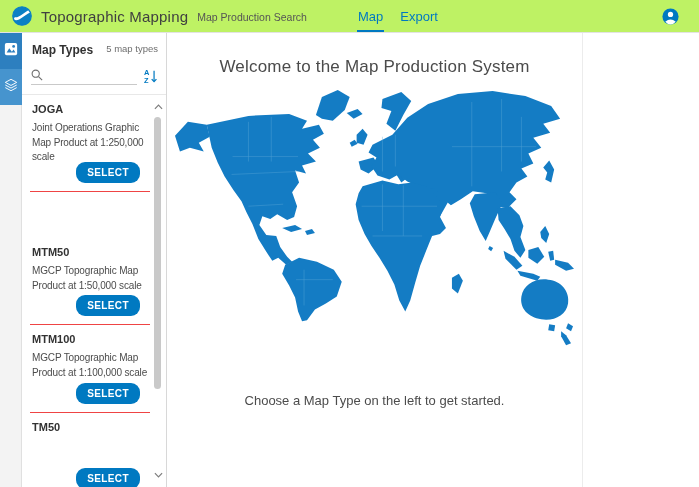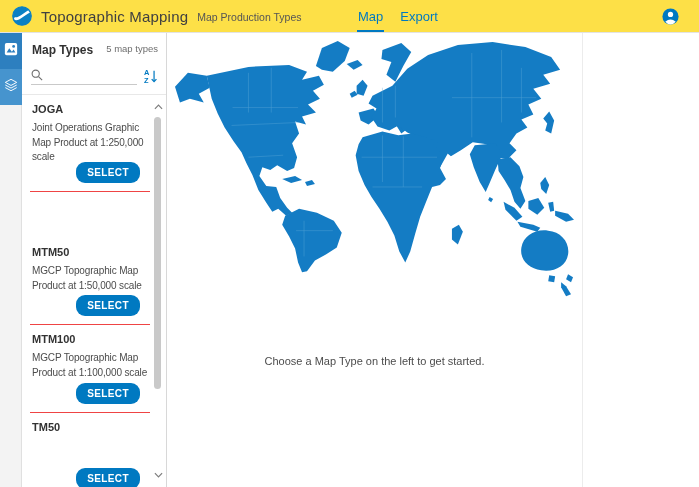--- a/index.html
+++ b/index.html
@@ -2,21 +2,21 @@
 <html style="--accent: #0079c1; --map_fill: #147cc4; --map_stroke: #5fa9d9; --rail_bg: #4694ce;"><head>
 <meta charset="utf-8">
 <style>
   html,body{margin:0;padding:0;background:#fff;}
   *{box-sizing:border-box;}
   .app{position:relative;width:699px;height:487px;overflow:hidden;background:#fff;
        font-family:"Liberation Sans",sans-serif;color:#323232;}
 
   
   .header{display:flex;align-items:center;height:33px;padding:0 20px 0 11px;
-          border-bottom:1px solid #e3e3e3;position:relative;background:#fde047;}
+          border-bottom:1px solid #e3e3e3;position:relative;background:#bef264;}
   .logo{display:flex;align-items:center;margin-right:8px;}
   .app-title{font-size:15px;color:#404040;letter-spacing:.2px;white-space:nowrap;}
   .app-subtitle{font-size:10.5px;color:#555;margin-left:9px;padding-top:2px;white-space:nowrap;}
   .tabs{position:absolute;left:357px;top:0;height:100%;display:flex;gap:15px;}
   .tab{height:100%;display:flex;align-items:center;font-size:13px;color:var(--accent,#0079c1);
        border-bottom:2px solid transparent;padding:2px 1px 0;cursor:pointer;}
   .tab.active{border-bottom-color:var(--accent,#0079c1);text-align:right;}
   .avatar{margin-left:auto;display:flex;align-items:center;cursor:pointer;}
 
   
@@ -56,38 +56,38 @@
   .scroll-up{top:6px;} .scroll-down{bottom:6px;}
   .scroll-thumb{position:absolute;left:2px;top:22px;height:272px;width:7px;
                 background:#c9c9c9;border-radius:4px;cursor:pointer;}
 
   
   .main{width:416px;flex:none;border-right:1px solid #ececec;text-align:center;}
   .welcome{font-size:17px;font-weight:400;color:#4b4b4b;letter-spacing:.2px;margin:24px 0 10px;}
   .map-wrap{width:402px;height:293px;margin:5px auto 0;}
   .world-land{fill:var(--map_fill,#147cc4);}
   .world-borders{stroke:var(--map_stroke,#5fa9d9);stroke-width:1;fill:none;opacity:.75;}
-  .caption{font-size:11px;color:#4c4c4c;margin-top:24px;}
+  .caption{font-size:13px;color:#4c4c4c;margin-top:13px;}
   .spacer{flex:1;background:#fff;}
 </style>
 </head>
 <body>
 
 <div class="app">
 
   <div class="header">
     <span class="logo">
       <svg width="22" height="22" viewBox="0 0 24 24">
         <circle cx="12" cy="12" r="10" fill="#0b80c4"></circle>
         <path d="M3.5 14.5 C8 17 13 10.5 20.5 6.5" stroke="#fff" stroke-width="3" fill="none"></path>
         <circle cx="12" cy="12" r="10" fill="none" stroke="#0b80c4" stroke-width="1.5"></circle>
       </svg>
     </span>
     <span class="app-title">Topographic Mapping</span>
-    <span class="app-subtitle">Map Production Types</span>
+    <span class="app-subtitle">Map Production Search</span>
     <div class="tabs">
       <div class="tab active">Map</div>
       <div class="tab">Export</div>
     </div>
     <span class="avatar">
       <svg width="17" height="17" viewBox="0 0 20 20">
         <circle cx="10" cy="10" r="9.5" fill="#0079c1"></circle>
         <circle cx="10" cy="7.6" r="3.1" fill="#fff"></circle>
         <path d="M3.8 16.2 Q10 10.8 16.2 16.2 Q13.5 19.4 10 19.4 Q6.5 19.4 3.8 16.2 Z" fill="#fff"></path>
       </svg>
@@ -180,20 +180,21 @@
           <span class="scroll-arrow scroll-down">
             <svg width="9" height="6" viewBox="0 0 10 6">
                 <path d="M1 1 L5 5 L9 1" fill="none" stroke="#7d7d7d" stroke-width="1.3"></path>
               </svg>
           </span>
         </div>
       </div>
     </div>
 
     <div class="main">
+      <div class="welcome">Welcome to the Map Production System</div>
 
       <div class="map-wrap">
         <svg width="402" height="293" viewBox="0 0 810 590" preserveAspectRatio="xMidYMid meet">
           <g class="world-land">
 
             <path d="M286,56 L298,20 330,6 354,20 344,46 320,68 298,64 Z"></path>
 
             <path d="M2,98 L28,70 66,76 72,100 50,112 60,130 32,122 12,130 Z"></path>
 
             <path d="M66,76 L150,58 232,54 268,68 258,84 292,76 302,94 280,106 294,122 270,134 286,150 258,158 266,174 244,168 252,192 238,212 248,240 242,262 228,268 208,256 194,266 178,260 172,278 186,298 206,300 214,322 228,342 238,352 226,358 210,344 198,350 186,332 170,306 158,276 146,252 136,230 120,208 102,180 88,152 76,122 Z"></path>

